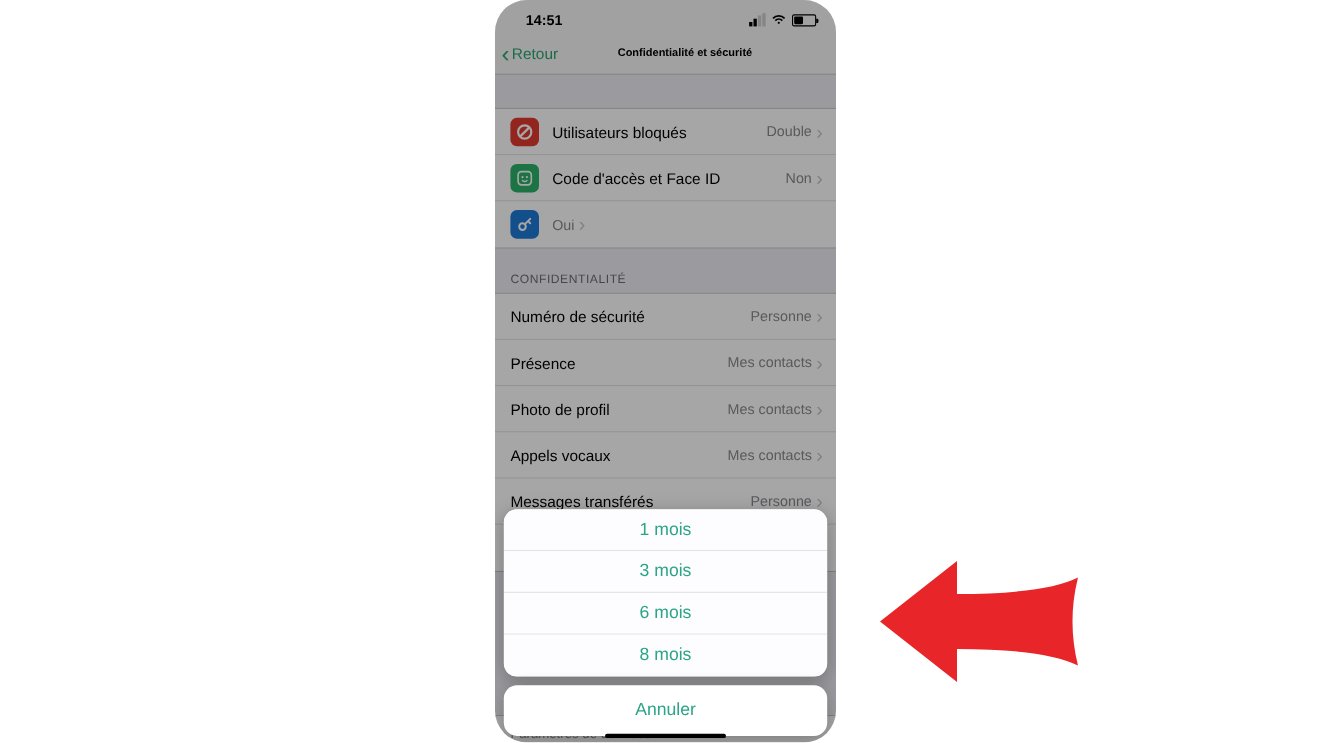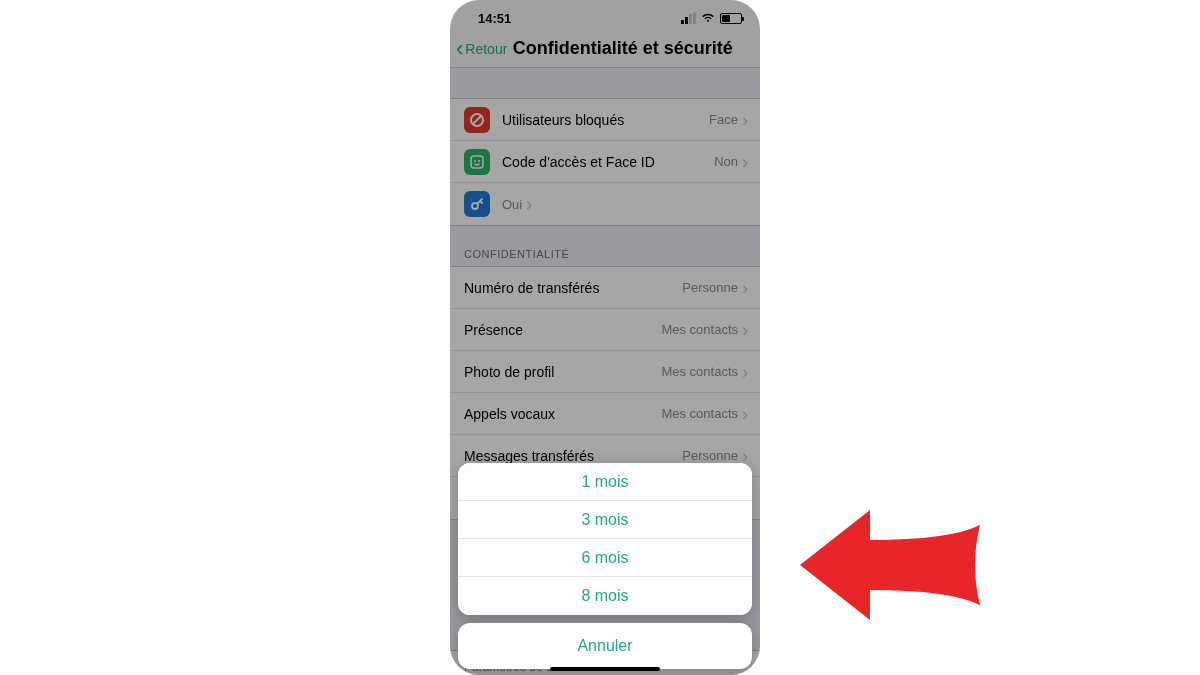--- a/index.html
+++ b/index.html
@@ -58,21 +58,21 @@
     height: 38px;
     background: #f7f7f8;
     border-bottom: 1px solid #c8c8cc;
     display: flex;
     align-items: center;
     padding: 0 6px;
     gap: 2px;
   }
   .back-chevron { color:#2aa76f; font-size:22px; line-height:1; }
   .back-label { color:#2aa76f; font-size:14px; }
-  .nav-title { flex:1; text-align:center; font-weight:600; font-size:18px; color:#000; margin-left:-18px; }
+  .nav-title { flex:1; text-align:center; font-weight:600; font-size:10px; color:#000; margin-left:-18px; }
 
   .spacer-top { height: 30px; background:#efeff4; }
 
   .group { background:#fff; border-top:1px solid #c8c8cc; border-bottom:1px solid #c8c8cc; }
   .row {
     display:flex; align-items:center; min-height:42px;
     padding: 0 12px 0 14px;
     border-bottom: 1px solid #e4e4e6;
     font-size:14px; color:#000;
     position:relative;
@@ -166,21 +166,21 @@
 
   <div class="group">
     <div class="row">
       <span class="icon-sq ic-red">
         <svg width="16" height="16" viewBox="0 0 16 16">
             <circle cx="8" cy="8" r="6" fill="none" stroke="#fff" stroke-width="2"></circle>
             <line x1="4" y1="12" x2="12" y2="4" stroke="#fff" stroke-width="2"></line>
           </svg>
       </span>
       <span class="label">Utilisateurs bloqués</span>
-      <span class="value">Face</span>
+      <span class="value">Double</span>
       <span class="chev">›</span>
     </div>
     <div class="row">
       <span class="icon-sq ic-green">
         <svg width="16" height="16" viewBox="0 0 16 16">
             <rect x="2" y="2" width="12" height="12" rx="3" fill="none" stroke="#fff" stroke-width="1.5"></rect>
             <circle cx="6" cy="7" r="1" fill="#fff"></circle>
             <circle cx="10" cy="7" r="1" fill="#fff"></circle>
             <path d="M6 10q2 2 4 0" fill="none" stroke="#fff" stroke-width="1.3" stroke-linecap="round"></path>
           </svg>
@@ -198,21 +198,21 @@
       </span>
       <span class="value">Oui</span>
       <span class="chev">›</span>
     </div>
   </div>
 
   <div class="section-header">CONFIDENTIALITÉ</div>
 
   <div class="group">
     <div class="row">
-      <span class="label">Numéro de transférés</span>
+      <span class="label">Numéro de sécurité</span>
       <span class="value">Personne</span>
       <span class="chev">›</span>
     </div>
     <div class="row">
       <span class="label">Présence</span>
       <span class="value">Mes contacts</span>
       <span class="chev">›</span>
     </div>
     <div class="row">
       <span class="label">Photo de profil</span>

